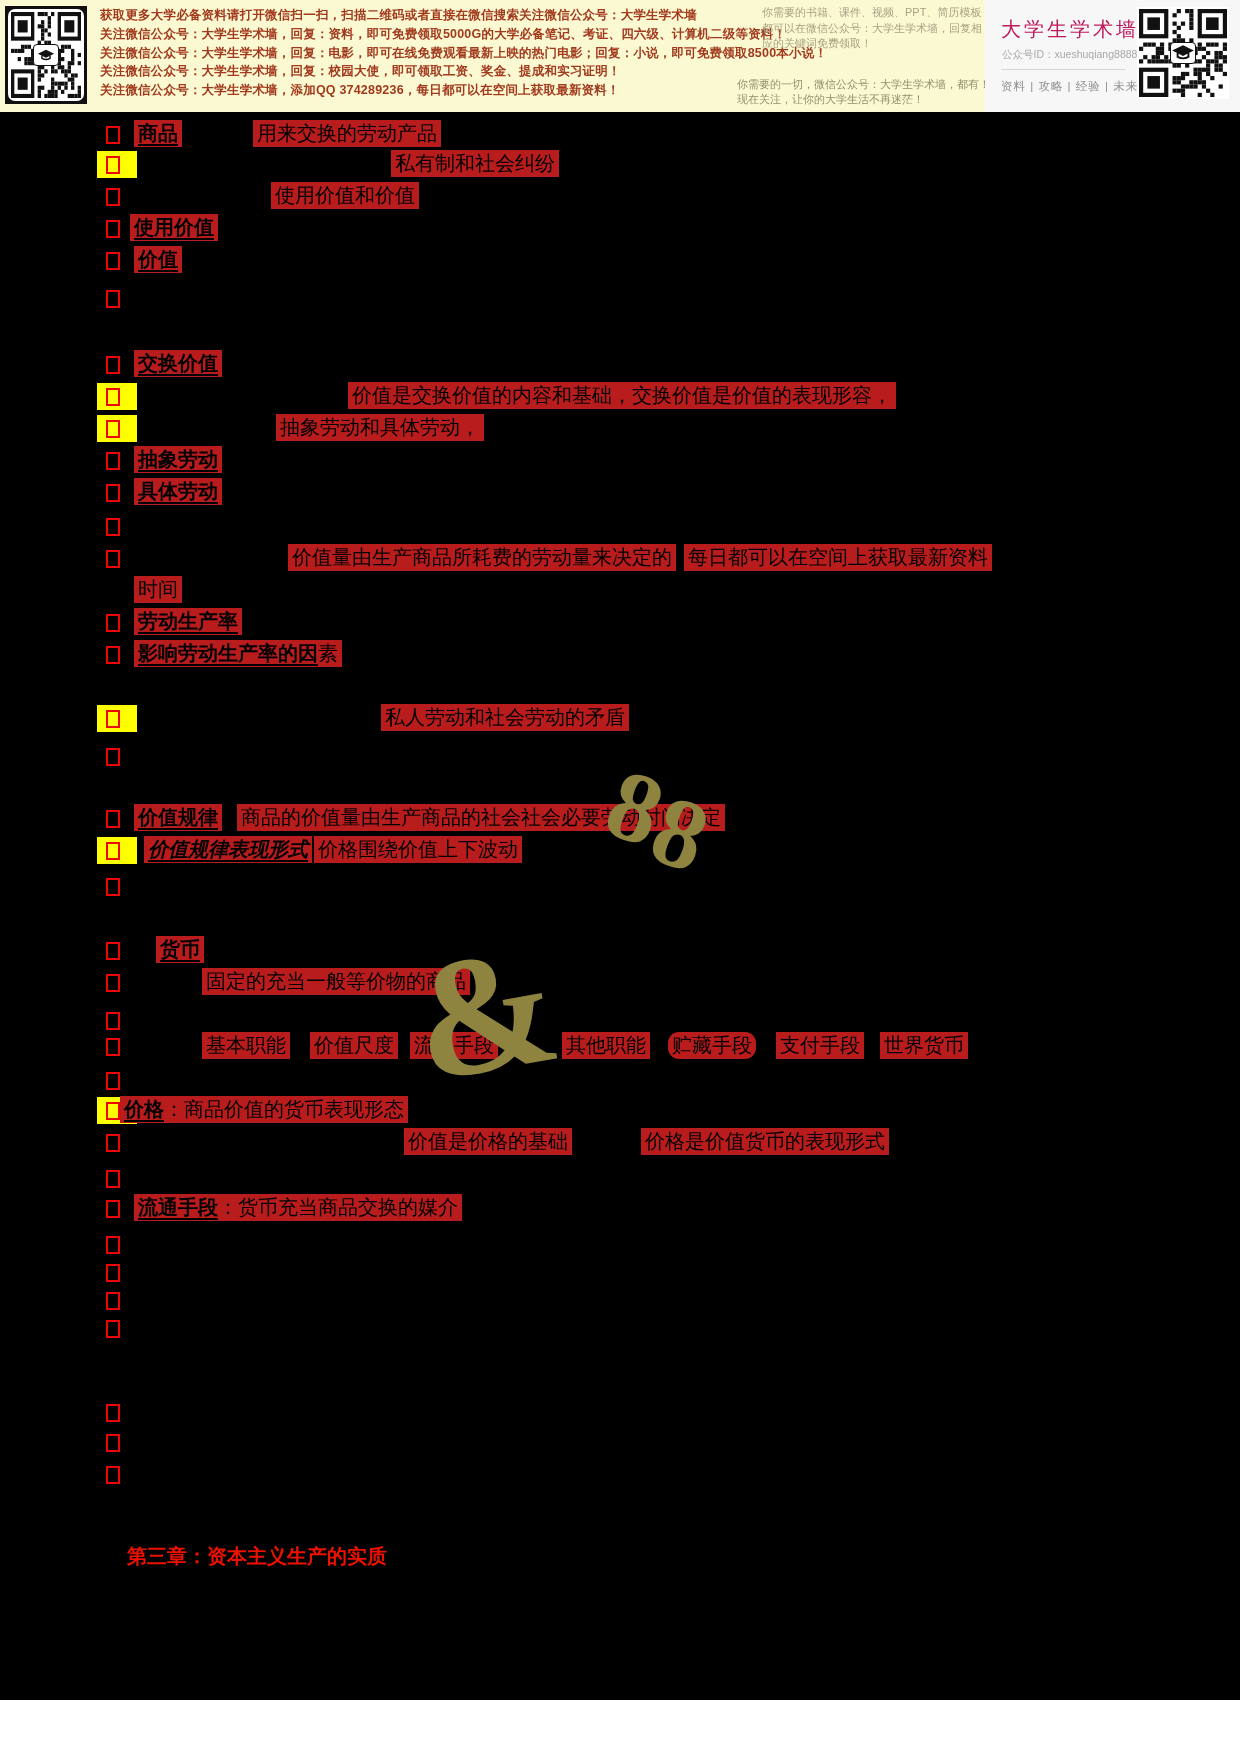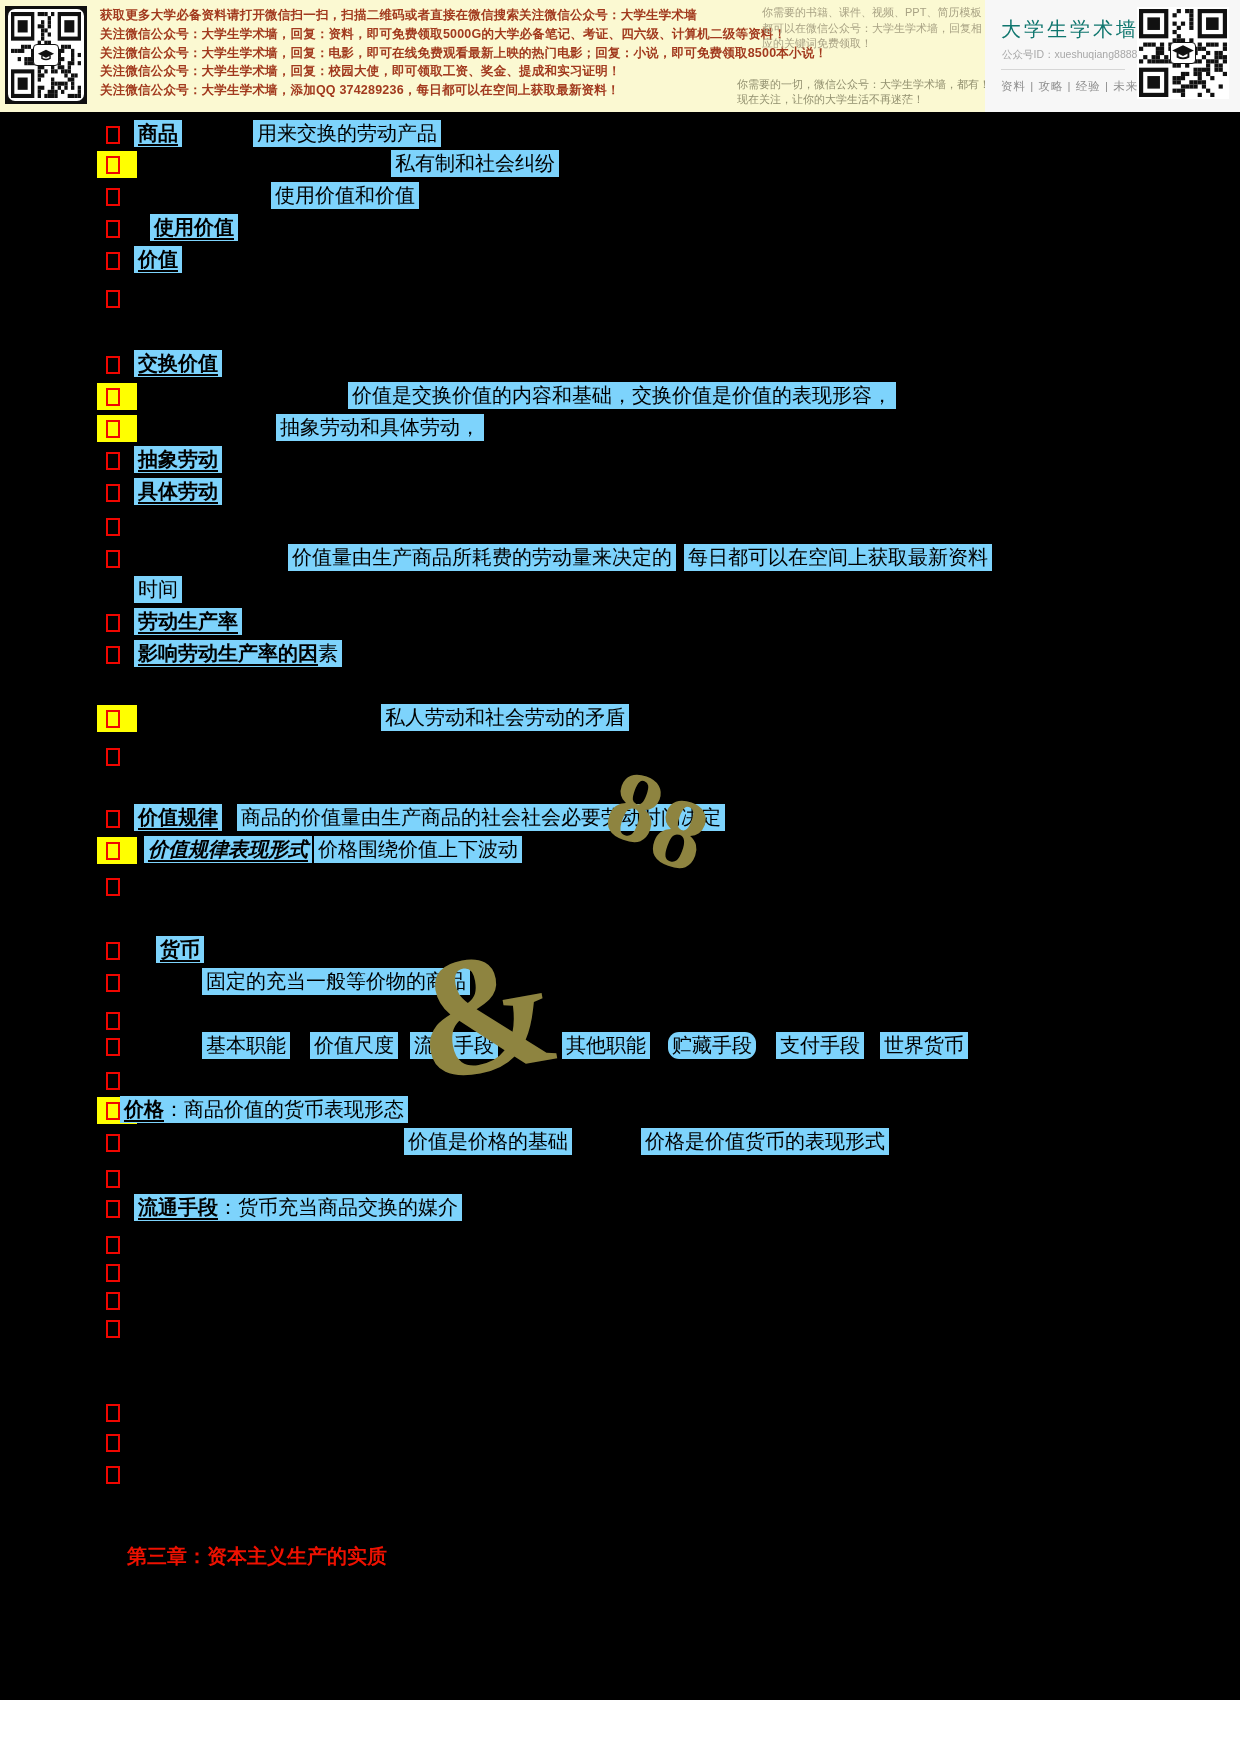--- a/index.html
+++ b/index.html
@@ -13,35 +13,35 @@
   .qr-white svg{display:block;width:100%;height:100%;}
   .qr-cap{position:absolute;left:50%;top:50%;transform:translate(-50%,-50%);
           width:24px;height:20px;background:#fff;border-radius:4px;border:1px solid #111;
           display:flex;align-items:center;justify-content:center;}
   .qr-cap svg{width:18px;height:13px;}
   .promo{position:absolute;left:100px;top:6px;color:#A23A1E;font-size:12.5px;line-height:18.8px;
          font-weight:bold;white-space:nowrap;letter-spacing:.2px;}
   .mid-note{position:absolute;left:762px;top:5px;width:226px;color:#A8A284;font-size:11px;line-height:15.5px;}
   .mid-note2{position:absolute;left:737px;top:77px;color:#92906F;font-size:11px;line-height:14.5px;}
   .card{position:absolute;left:985px;top:0;width:255px;height:112px;background:#F7F7F7;}
-  .card-title{position:absolute;left:16px;top:16px;font-size:20px;color:#0f766e;letter-spacing:3px;}
+  .card-title{position:absolute;left:16px;top:16px;font-size:20px;color:#be185d;letter-spacing:3px;}
   .card-id{position:absolute;left:17px;top:48px;font-size:10.5px;color:#A8A8A8;}
   .card-divider{position:absolute;left:16px;top:69px;width:124px;height:1px;background:#D6D6D6;}
   .card-tags{position:absolute;left:16px;top:79px;font-size:11.5px;color:#8E8E8E;letter-spacing:1px;}
   .card-qr{position:relative;left:152px;top:7px;width:92px;height:92px;background:#fff;padding:2px;box-sizing:border-box;}
   .card-qr svg{display:block;width:100%;height:100%;}
   
   .docbg{position:absolute;left:0;top:112px;width:1240px;height:1588px;background:#000;}
   .doc{position:absolute;left:0;top:0;width:1240px;height:1754px;
        font-family:"Liberation Serif","DejaVu Serif",serif;}
   .line{position:absolute;left:0;width:1240px;height:30px;}
   .bullet-box{position:absolute;left:97px;top:1px;width:40px;height:27px;}
   .bullet-box.hl{background:#FFFF00;}
   .bullet{position:absolute;left:9px;top:5px;width:10px;height:14px;border:2px solid #F00600;}
-  .seg{position:absolute;top:0;background:#7dd3fc;color:#000;font-size:20px;line-height:27px;
+  .seg{position:absolute;top:0;background:#b91c1c;color:#000;font-size:20px;line-height:27px;
        padding:0 4px;white-space:nowrap;}
   .kw{font-weight:bold;border-bottom:2px solid #000;}
   .watermark{position:absolute;left:0;top:0;z-index:5;}
   .watermark span{position:absolute;mix-blend-mode:multiply;color:#8E8440;font-weight:bold;
                   font-family:"Liberation Serif",serif;line-height:1;}
   .chapter{position:absolute;left:127px;top:1543px;color:#EE1100;font-size:20px;font-weight:bold;
            font-family:"Liberation Serif","DejaVu Serif",serif;z-index:6;}
   .bottom-strip{position:absolute;left:0;top:1700px;width:1240px;height:54px;background:#FFFFFF;}
 </style>
 </head>
@@ -359,21 +359,21 @@
       <div class="line" style="top: 182px;">
         <span class="bullet-box">
           <span class="bullet"></span>
         </span>
         <span class="seg" style="left: 271px;"><span>使用价值和价值</span></span>
       </div>
       <div class="line" style="top: 214px;">
         <span class="bullet-box">
           <span class="bullet"></span>
         </span>
-        <span class="seg" style="left: 150px;"><span class="kw">使用价值</span></span>
+        <span class="seg" style="left: 130px;"><span class="kw">使用价值</span></span>
       </div>
       <div class="line" style="top: 246px;">
         <span class="bullet-box">
           <span class="bullet"></span>
         </span>
         <span class="seg" style="left: 134px;"><span class="kw">价值</span></span>
       </div>
       <div class="line" style="top: 284px;">
         <span class="bullet-box">
           <span class="bullet"></span>

